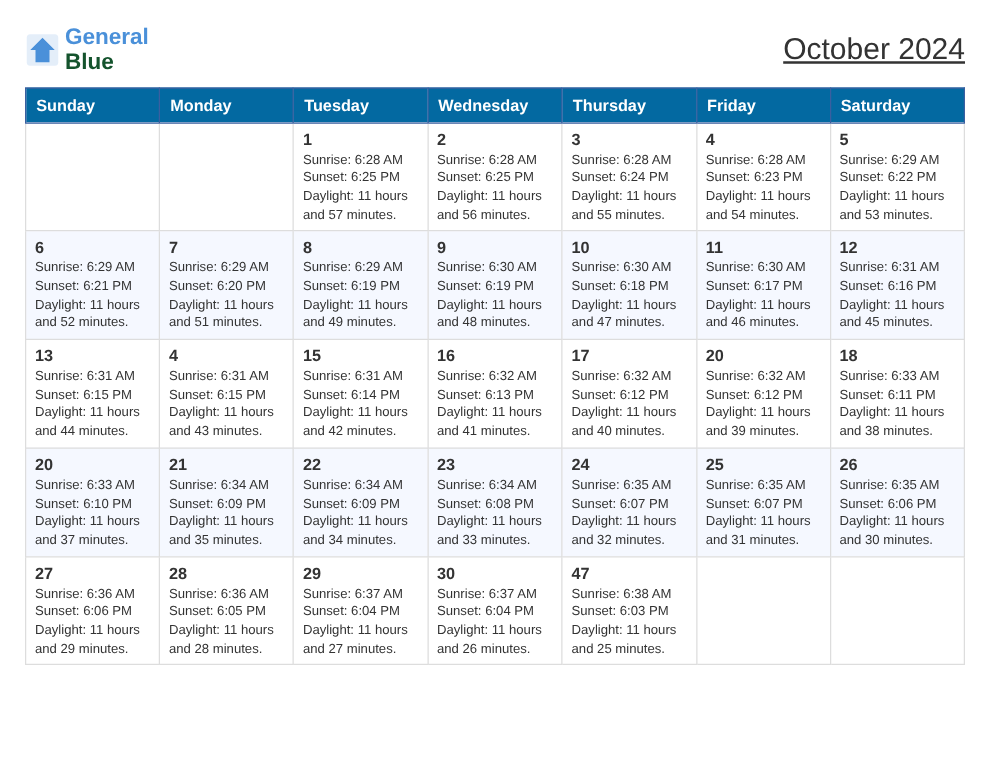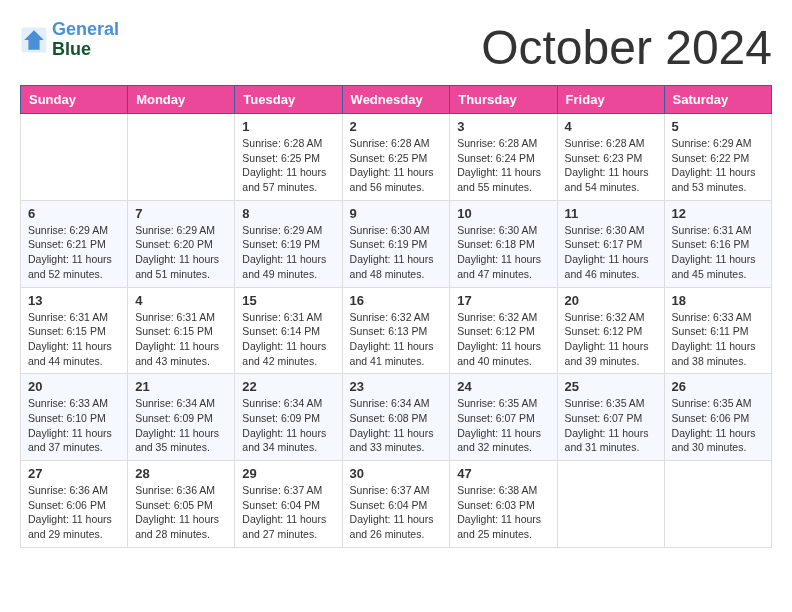--- a/index.html
+++ b/index.html
@@ -6,21 +6,21 @@
     body {
       font-family: Arial, sans-serif;
       background: #fff;
       width: 792px;
       min-height: 612px;
       padding: 20px;
     }
     .header {
       display: flex;
       justify-content: space-between;
-      align-items: flex-start;
+      align-items: center;
       margin-bottom: 10px;
     }
     .logo {
       display: flex;
       align-items: center;
       gap: 4px;
     }
     .logo-text {
       font-size: 18px;
       font-weight: bold;
@@ -31,35 +31,36 @@
       color: #4a90d9;
     }
     .logo-icon {
       width: 28px;
       height: 28px;
     }
     .title-section {
       text-align: right;
     }
     .month-title {
-      font-size: 48px;
+      font-size: 24px;
       font-weight: normal;
       color: #333;
+      text-decoration: underline;
     }
     .location {
       font-size: 16px;
       color: #555;
     }
     .calendar-table {
       width: 100%;
       border-collapse: collapse;
       border: 1px solid #ccc;
     }
     .calendar-table th {
-      background: #ec4899;
+      background: #0369a1;
       color: #fff;
       text-align: left;
       padding: 6px 8px;
       font-size: 13px;
       font-weight: bold;
       border: 1px solid #3a5fa0;
     }
     .calendar-table td {
       vertical-align: top;
       padding: 5px 7px;

